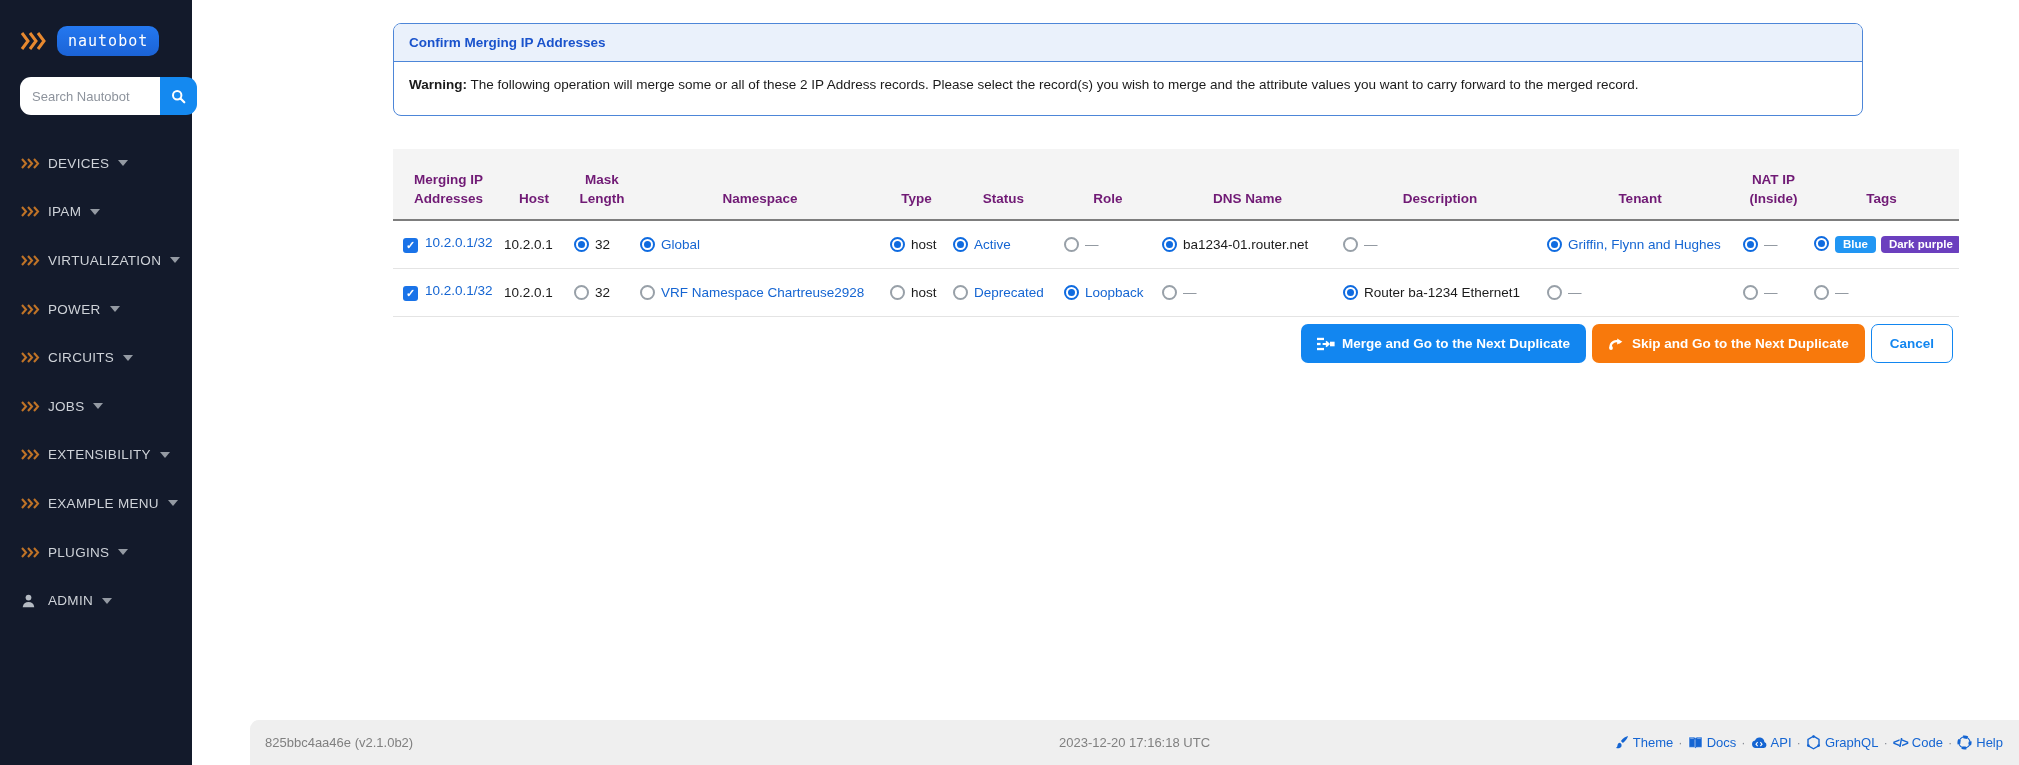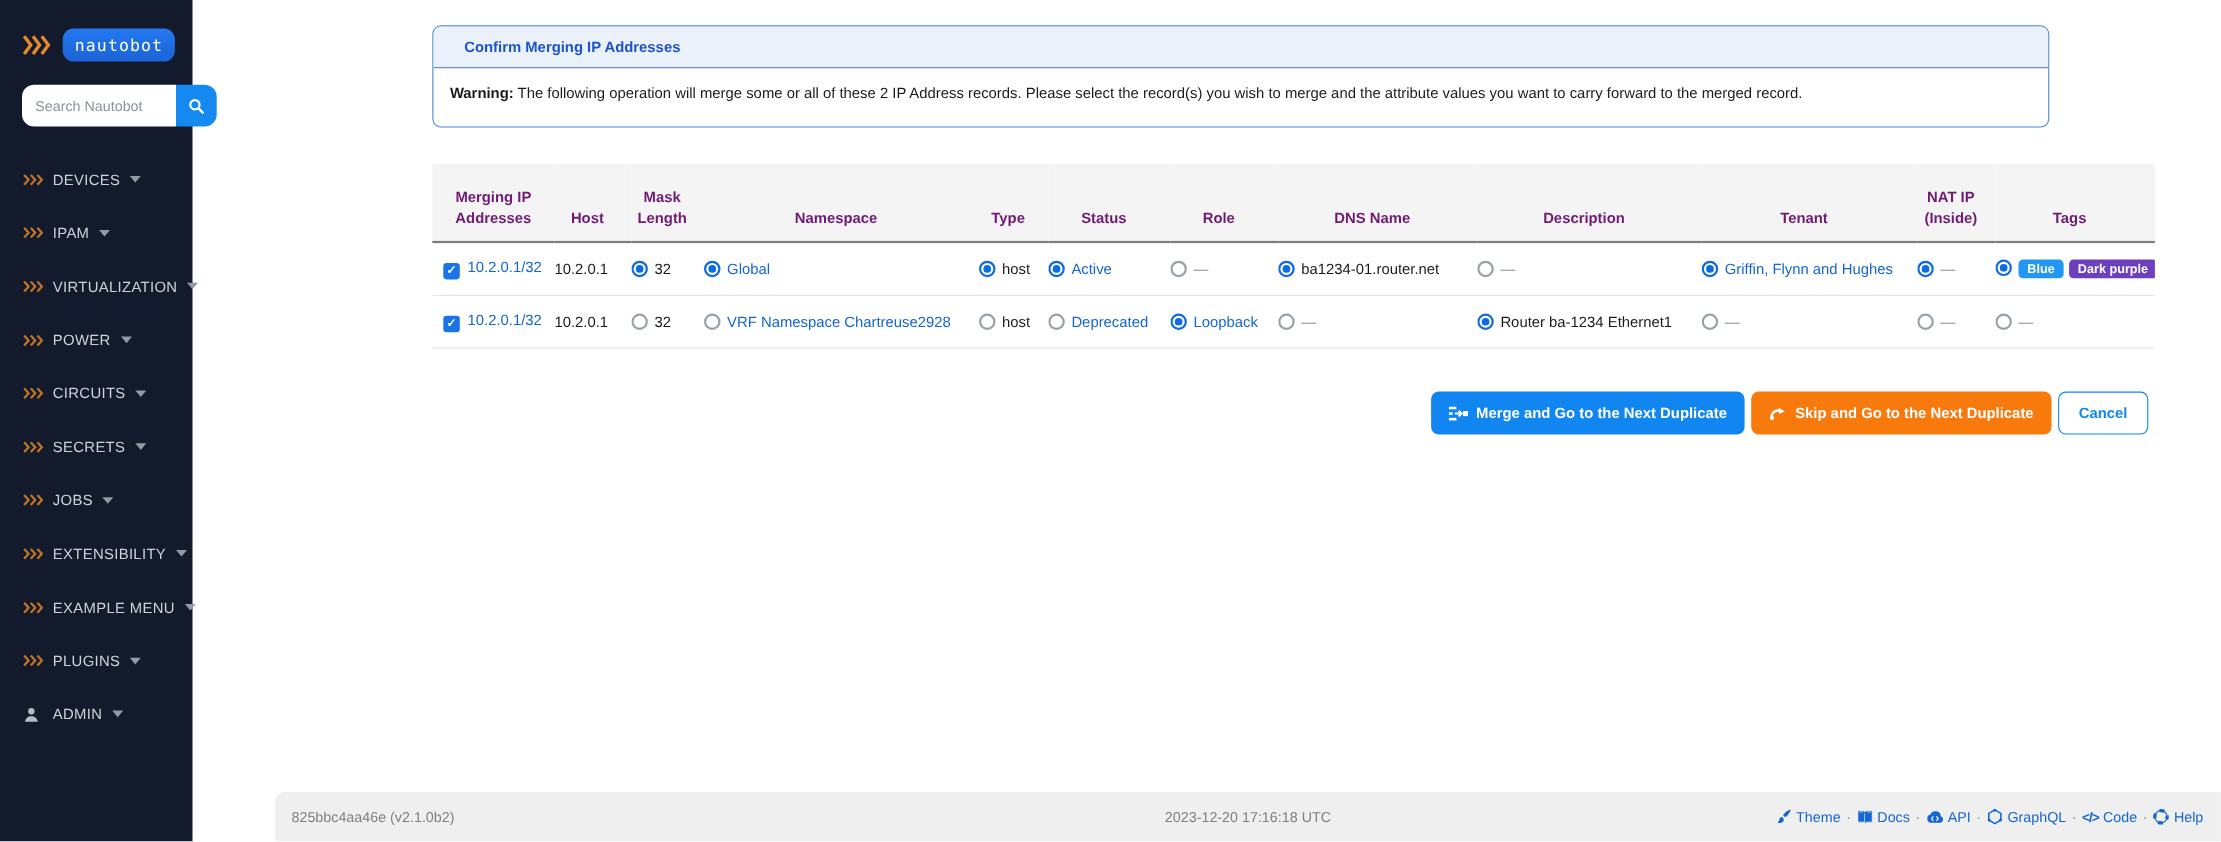--- a/index.html
+++ b/index.html
@@ -1,21 +1,21 @@
 <!DOCTYPE html>
 <html><head>
 <meta charset="utf-8">
 <style>
   * { box-sizing: border-box; margin: 0; padding: 0; }
   html,body { width:2019px; height:765px; overflow:hidden; background:#fff;
               font-family:"Liberation Sans", sans-serif; }
   #app { position:relative; width:2019px; height:765px; }
 
   
-  #sidebar { position:absolute; left:0; top:0; width:175px; height:765px; background:#131a2b; }
+  #sidebar { position:absolute; left:0; top:0; width:192px; height:765px; background:#131a2b; }
   .logo { position:absolute; left:20px; top:26px; display:flex; align-items:center; cursor:pointer; }
   .logo-box { margin-left:7px; background:linear-gradient(180deg,#2478f0,#1b63d6); color:#fff;
               font-family:"DejaVu Sans Mono", monospace; font-size:15px; padding:6px 11px;
               border-radius:10px; letter-spacing:1px; }
   .search { position:absolute; left:20px; top:77px; width:177px; height:38px; display:flex; }
   .search input { flex:1; min-width:0; border:none; outline:none; border-radius:11px 0 0 11px;
                   padding:0 12px; font-size:13px; color:#333; background:#fff;
                   font-family:"Liberation Sans", sans-serif; }
   .search input::placeholder { color:#8d939c; }
   .search button { width:37px; border:none; background:#1489f0; border-radius:0 11px 11px 0;
@@ -25,21 +25,21 @@
   .nav-item .nicon { width:27px; display:flex; align-items:center; }
   .nav-item .nlabel { color:#ced2d8; font-size:13.5px; letter-spacing:.3px; margin-right:9px; }
   .caret { width:0; height:0; border-left:5.5px solid transparent; border-right:5.5px solid transparent;
            border-top:6px solid #949aa3; display:inline-block; }
 
   
   #main { position:absolute; left:220px; top:0; width:1799px; height:765px; background:#fff; }
 
   .panel { position:absolute; left:173px; top:23px; width:1470px;
            border:1px solid #4d86d8; border-radius:8px; overflow:hidden; background:#fff; }
-  .panel-heading { background:#eaf1fb; border-bottom:1px solid #4d86d8; padding:11px 28px;
+  .panel-heading { background:#eaf1fb; border-bottom:1px solid #4d86d8; padding:11px 15px;
                    color:#1a53cc; font-weight:bold; font-size:13.5px; }
   .panel-body { padding:13px 15px 20px 15px; font-size:13.5px; color:#1b1b1b; line-height:1.45; }
 
   .tablewrap { position:absolute; left:173px; top:149px; }
   table { border-collapse:collapse; table-layout:fixed; width:1566px; }
   thead th { background:#f4f4f4; vertical-align:bottom; text-align:center; font-size:13.5px;
              font-weight:bold; color:#701a75; padding:10px 10px 10px 0; height:71px;
              border-bottom:2px solid #7d7d7d; line-height:1.4; }
   thead th:first-child, tbody td:first-child { padding-left:10px; }
   tbody td { height:48px; font-size:13.5px; color:#1b1b1b; padding-right:10px;
@@ -49,21 +49,21 @@
   .cb { width:15px; height:15px; border-radius:3px; background:#1a73e8; display:inline-block;
         color:#fff; font-size:11px; font-weight:bold; text-align:center; line-height:15px;
         margin-right:7px; vertical-align:-2px; cursor:pointer; }
   .radio { width:15px; height:15px; border-radius:50%; border:2px solid #98a0a8; background:#fff;
            display:inline-block; vertical-align:-3px; margin-right:6px; position:relative; cursor:pointer; }
   .radio.sel { border-color:#0f6be0; }
   .radio.sel::after { content:""; position:absolute; inset:2px; border-radius:50%; background:#0f6be0; }
   .badge { display:inline-block; border-radius:4px; padding:2.5px 8px; color:#fff; font-size:11.5px;
            font-weight:bold; margin-right:5px; }
 
-  .actions { position:absolute; top:356px; right:66px; display:flex; gap:6px;margin-left:40px; }
+  .actions { position:absolute; top:324px; right:66px; display:flex; gap:6px;margin-left:40px; }
   .btn { height:39px; border:none; border-radius:7px; font-size:13.5px; font-weight:bold;
          color:#fff; display:flex; align-items:center; gap:7px; padding:0 16px; cursor:pointer;
          font-family:"Liberation Sans", sans-serif; white-space:nowrap; }
   .btn-blue { background:#1286f0; }
   .btn-orange { background:#f8790c; }
   .btn-cancel { background:#fff; border:1px solid #1286f0; color:#1286f0; padding:0 18px; }
 
   footer { position:absolute; left:30px; top:720px; width:1769px; height:45px; background:#efefef;
            border-radius:9px 0 0 0; display:flex; align-items:center; color:#808080; font-size:13px;gap:26px; }
   .f-version { margin-left:15px; }
@@ -143,31 +143,20 @@
         </div>
         <div class="nav-item">
           <span class="nicon">
             <svg width="20" height="11" viewBox="0 0 20 11">
               <path d="M1 1 L5 5.5 L1 10" fill="none" stroke="#bf7327" stroke-width="2.1"></path>
               <path d="M7 1 L11 5.5 L7 10" fill="none" stroke="#bf7327" stroke-width="2.1"></path>
               <path d="M13 1 L17 5.5 L13 10" fill="none" stroke="#bf7327" stroke-width="2.1"></path>
             </svg>
           </span>
           <span class="nlabel">CIRCUITS</span>
-          <span class="caret"></span>
-        </div>
-        <div class="nav-item">
-          <span class="nicon">
-            <svg width="20" height="11" viewBox="0 0 20 11">
-              <path d="M1 1 L5 5.5 L1 10" fill="none" stroke="#bf7327" stroke-width="2.1"></path>
-              <path d="M7 1 L11 5.5 L7 10" fill="none" stroke="#bf7327" stroke-width="2.1"></path>
-              <path d="M13 1 L17 5.5 L13 10" fill="none" stroke="#bf7327" stroke-width="2.1"></path>
-            </svg>
-          </span>
-          <span class="nlabel">SECRETS</span>
           <span class="caret"></span>
         </div>
         <div class="nav-item">
           <span class="nicon">
             <svg width="20" height="11" viewBox="0 0 20 11">
               <path d="M1 1 L5 5.5 L1 10" fill="none" stroke="#bf7327" stroke-width="2.1"></path>
               <path d="M7 1 L11 5.5 L7 10" fill="none" stroke="#bf7327" stroke-width="2.1"></path>
               <path d="M13 1 L17 5.5 L13 10" fill="none" stroke="#bf7327" stroke-width="2.1"></path>
             </svg>
           </span>

